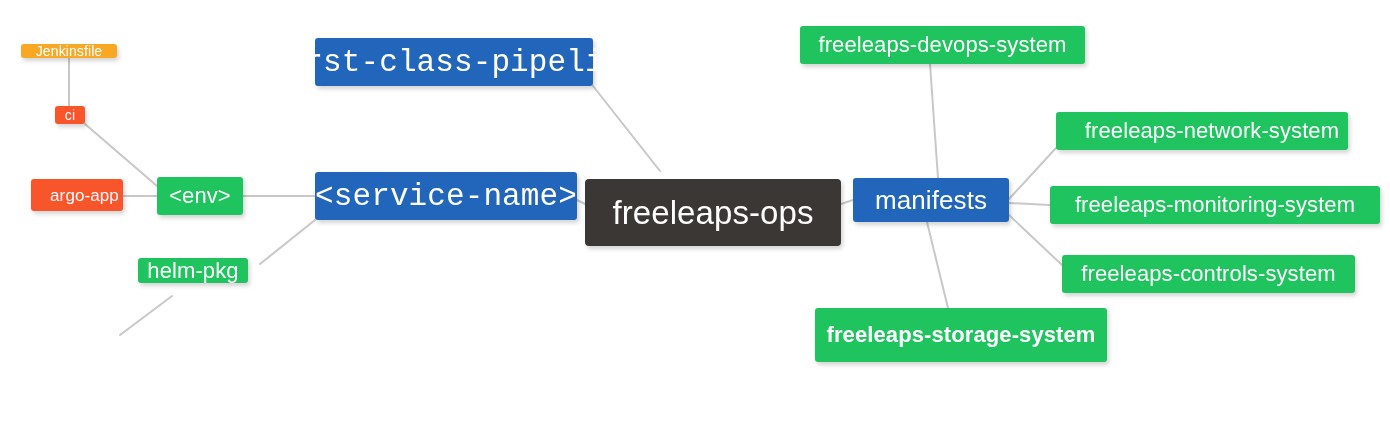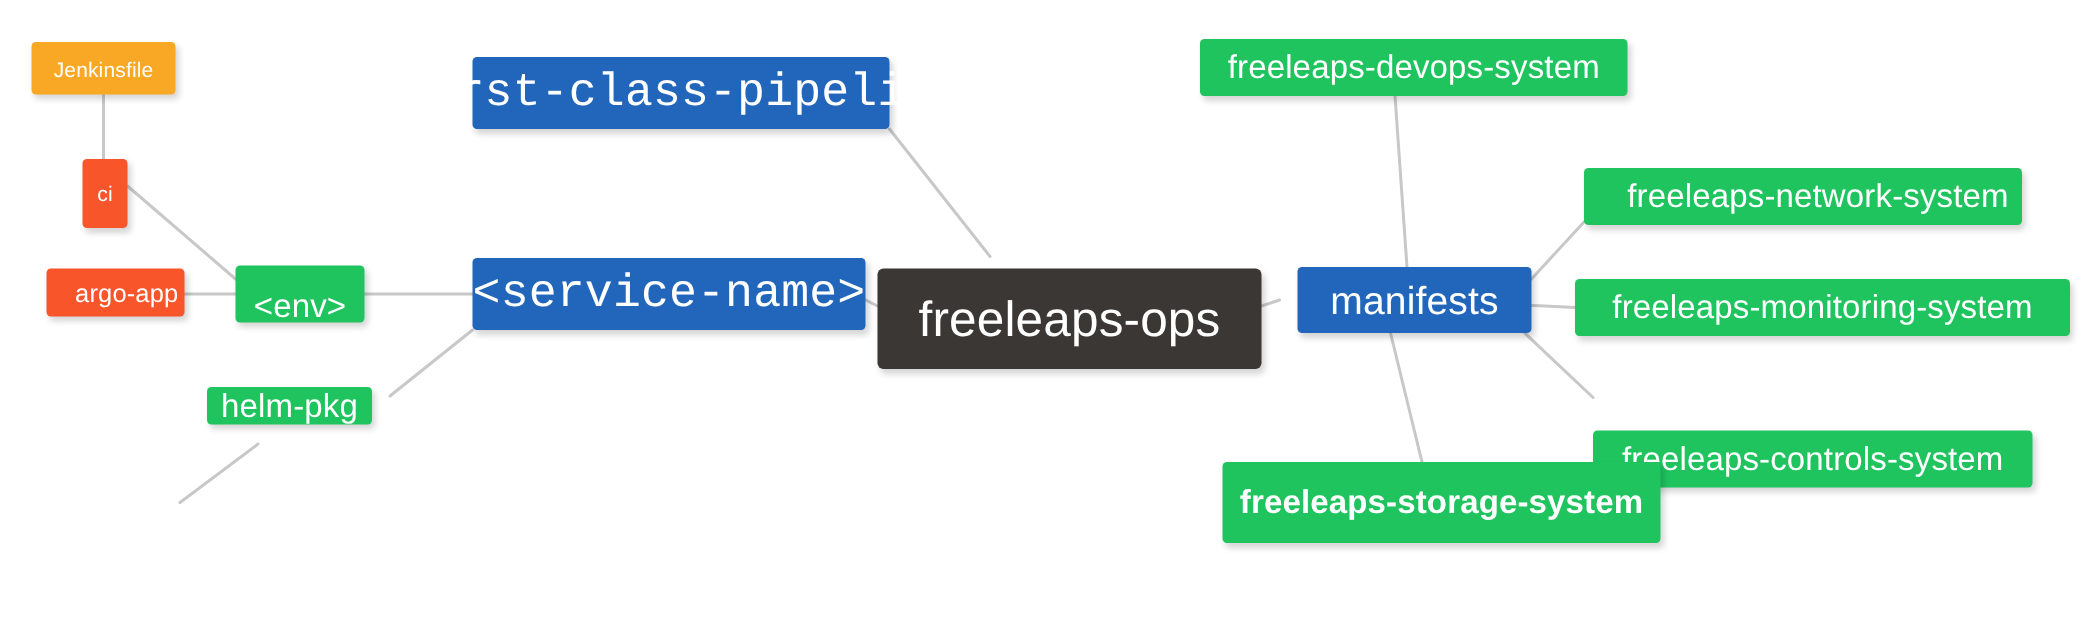--- a/index.html
+++ b/index.html
@@ -55,21 +55,21 @@
   .node-green {
     background: #1fc45f;
   }
   .node-orange {
     background: #f9a826;
   }
   .node-red {
     background: #f8552a;
   }
   .sz-xl { font-size: 31px; font-family: Liberation Mono, monospace; }
-  .sz-lg { font-size: 26px; margin-left: 12px; }
+  .sz-lg { font-size: 26px; }
   .sz-md { font-size: 22px; }
   .sz-sm { font-size: 17px; padding-left: 15px; }
   .sz-xs { font-size: 14px; }
 </style>
 </head>
 <body>
 
 <div id="mindmap">
   <svg id="edge-layer" width="1390" height="421" viewBox="0 0 1390 421" xmlns="http://www.w3.org/2000/svg">
       <line x1="585" y1="204" x2="569" y2="196" stroke="#c8c8c8" stroke-width="2" stroke-linecap="round"></line>
@@ -89,46 +89,46 @@
     </svg>
 <div class="node node-root " style="left: 585px; top: 179px; width: 256px; height: 67px;">
       <span>freeleaps-ops</span>
     </div>
     <div class="node node-blue sz-xl" style="left: 315px; top: 172px; width: 262px; height: 48px;">
       <span>&lt;service-name&gt;</span>
     </div>
     <div class="node node-blue sz-xl" style="left: 315px; top: 38px; width: 278px; height: 48px;">
       <span>first-class-pipeline</span>
     </div>
-    <div class="node node-green sz-md" style="left: 157px; top: 177px; width: 86px; height: 38px; align-items: flex-end;">
+    <div class="node node-green sz-md" style="left: 157px; top: 177px; width: 86px; height: 38px;">
       <span>&lt;env&gt;</span>
     </div>
-    <div class="node node-red sz-xs" style="left: 55px; top: 106px; width: 30px; height: 46px; text-align: right;">
+    <div class="node node-red sz-xs" style="left: 55px; top: 106px; width: 30px; height: 18px; text-align: right;">
       <span>ci</span>
     </div>
-    <div class="node node-orange sz-xs" style="left: 21px; top: 28px; width: 96px; height: 35px;">
+    <div class="node node-orange sz-xs" style="left: 21px; top: 44px; width: 96px; height: 14px;">
       <span>Jenkinsfile</span>
     </div>
     <div class="node node-red sz-sm" style="left: 31px; top: 179px; width: 92px; height: 32px;">
       <span>argo-app</span>
     </div>
     <div class="node node-green sz-md" style="left: 138px; top: 258px; width: 110px; height: 25px;">
       <span>helm-pkg</span>
     </div>
     <div class="node node-blue sz-lg" style="left: 853px; top: 178px; width: 156px; height: 44px;">
       <span>manifests</span>
     </div>
     <div class="node node-green sz-md" style="left: 800px; top: 26px; width: 285px; height: 38px; text-align: right;">
       <span>freeleaps-devops-system</span>
     </div>
     <div class="node node-green sz-md" style="left: 1056px; top: 112px; width: 292px; height: 38px; padding-left: 20px;">
       <span>freeleaps-network-system</span>
     </div>
     <div class="node node-green sz-md" style="left: 1050px; top: 186px; width: 330px; height: 38px;">
       <span>freeleaps-monitoring-system</span>
     </div>
-    <div class="node node-green sz-md" style="left: 1062px; top: 255px; width: 293px; height: 38px; margin-top: 32px;">
+    <div class="node node-green sz-md" style="left: 1062px; top: 255px; width: 293px; height: 38px;">
       <span>freeleaps-controls-system</span>
     </div>
     <div class="node node-green sz-md" style="left: 815px; top: 308px; width: 292px; height: 54px; font-weight: bold;">
       <span>freeleaps-storage-system</span>
     </div>
   </div>
 
 </body></html>

